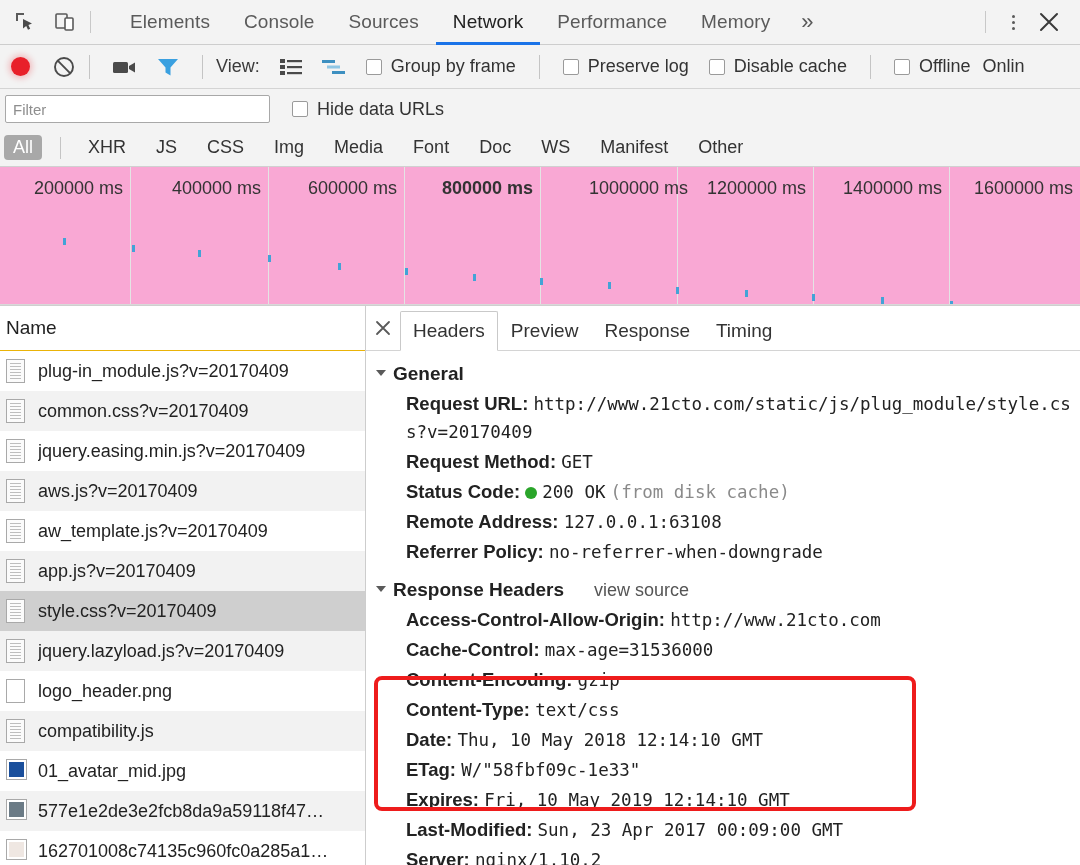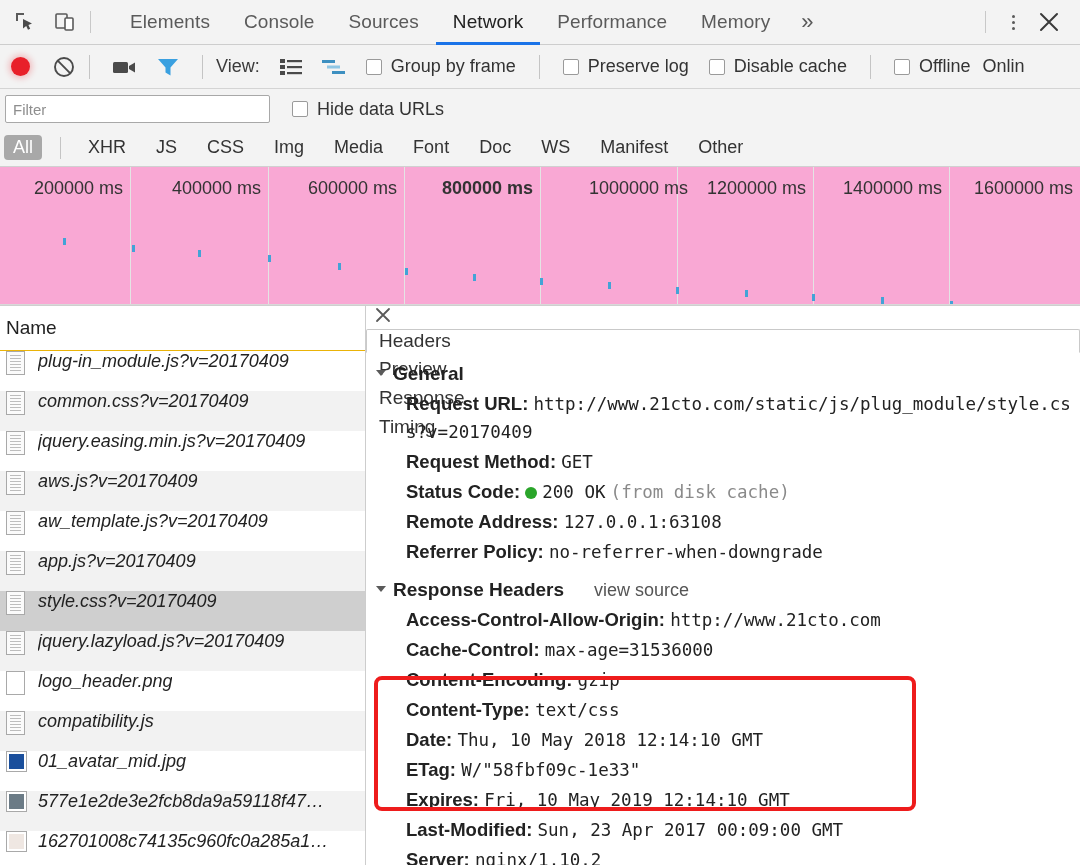--- a/index.html
+++ b/index.html
@@ -198,27 +198,26 @@
     height: 45px; min-height: 45px;
     display: flex; align-items: center;
     padding-left: 6px;
     font-size: 19px; color: #222;
     border-bottom: 1px solid #eab308;
     background: #fff;
   }
   .reqlist { flex: 1; overflow: hidden; }
   .reqrow {
     height: 40px;
-    display: flex; align-items: flex-start;
+    display: flex; align-items: center;
     padding-left: 6px;
     font-size: 18px; color: #222;
     cursor: pointer;
     white-space: nowrap;
     overflow: hidden;
-    font-style: italic;
   }
   .reqrow:nth-child(even) { background: #f2f2f2; }
   .reqrow.selected { background: #cfcfcf; }
   .rowicon {
     width: 21px; height: 25px; min-width: 21px;
     margin-right: 11px;
     position: relative;
   }
   .ic-doc {
     width: 19px; height: 24px;
@@ -254,21 +253,20 @@
   .detpanel {
     flex: 1; display: flex; flex-direction: column;
     min-width: 0; background: #fff;
     position: relative;
   }
   .dettabs {
     height: 45px; min-height: 45px;
     display: flex; align-items: stretch;
     border-bottom: 1px solid #d4d4d4;
     background: #fff;
-    flex-direction: column;
   }
   .det-close {
     width: 34px;
     display: flex; align-items: center; justify-content: center;
     cursor: pointer;
     color: #5a5a5a; font-size: 21px;
   }
   .dettab {
     display: flex; align-items: center;
     padding: 0 12px;

